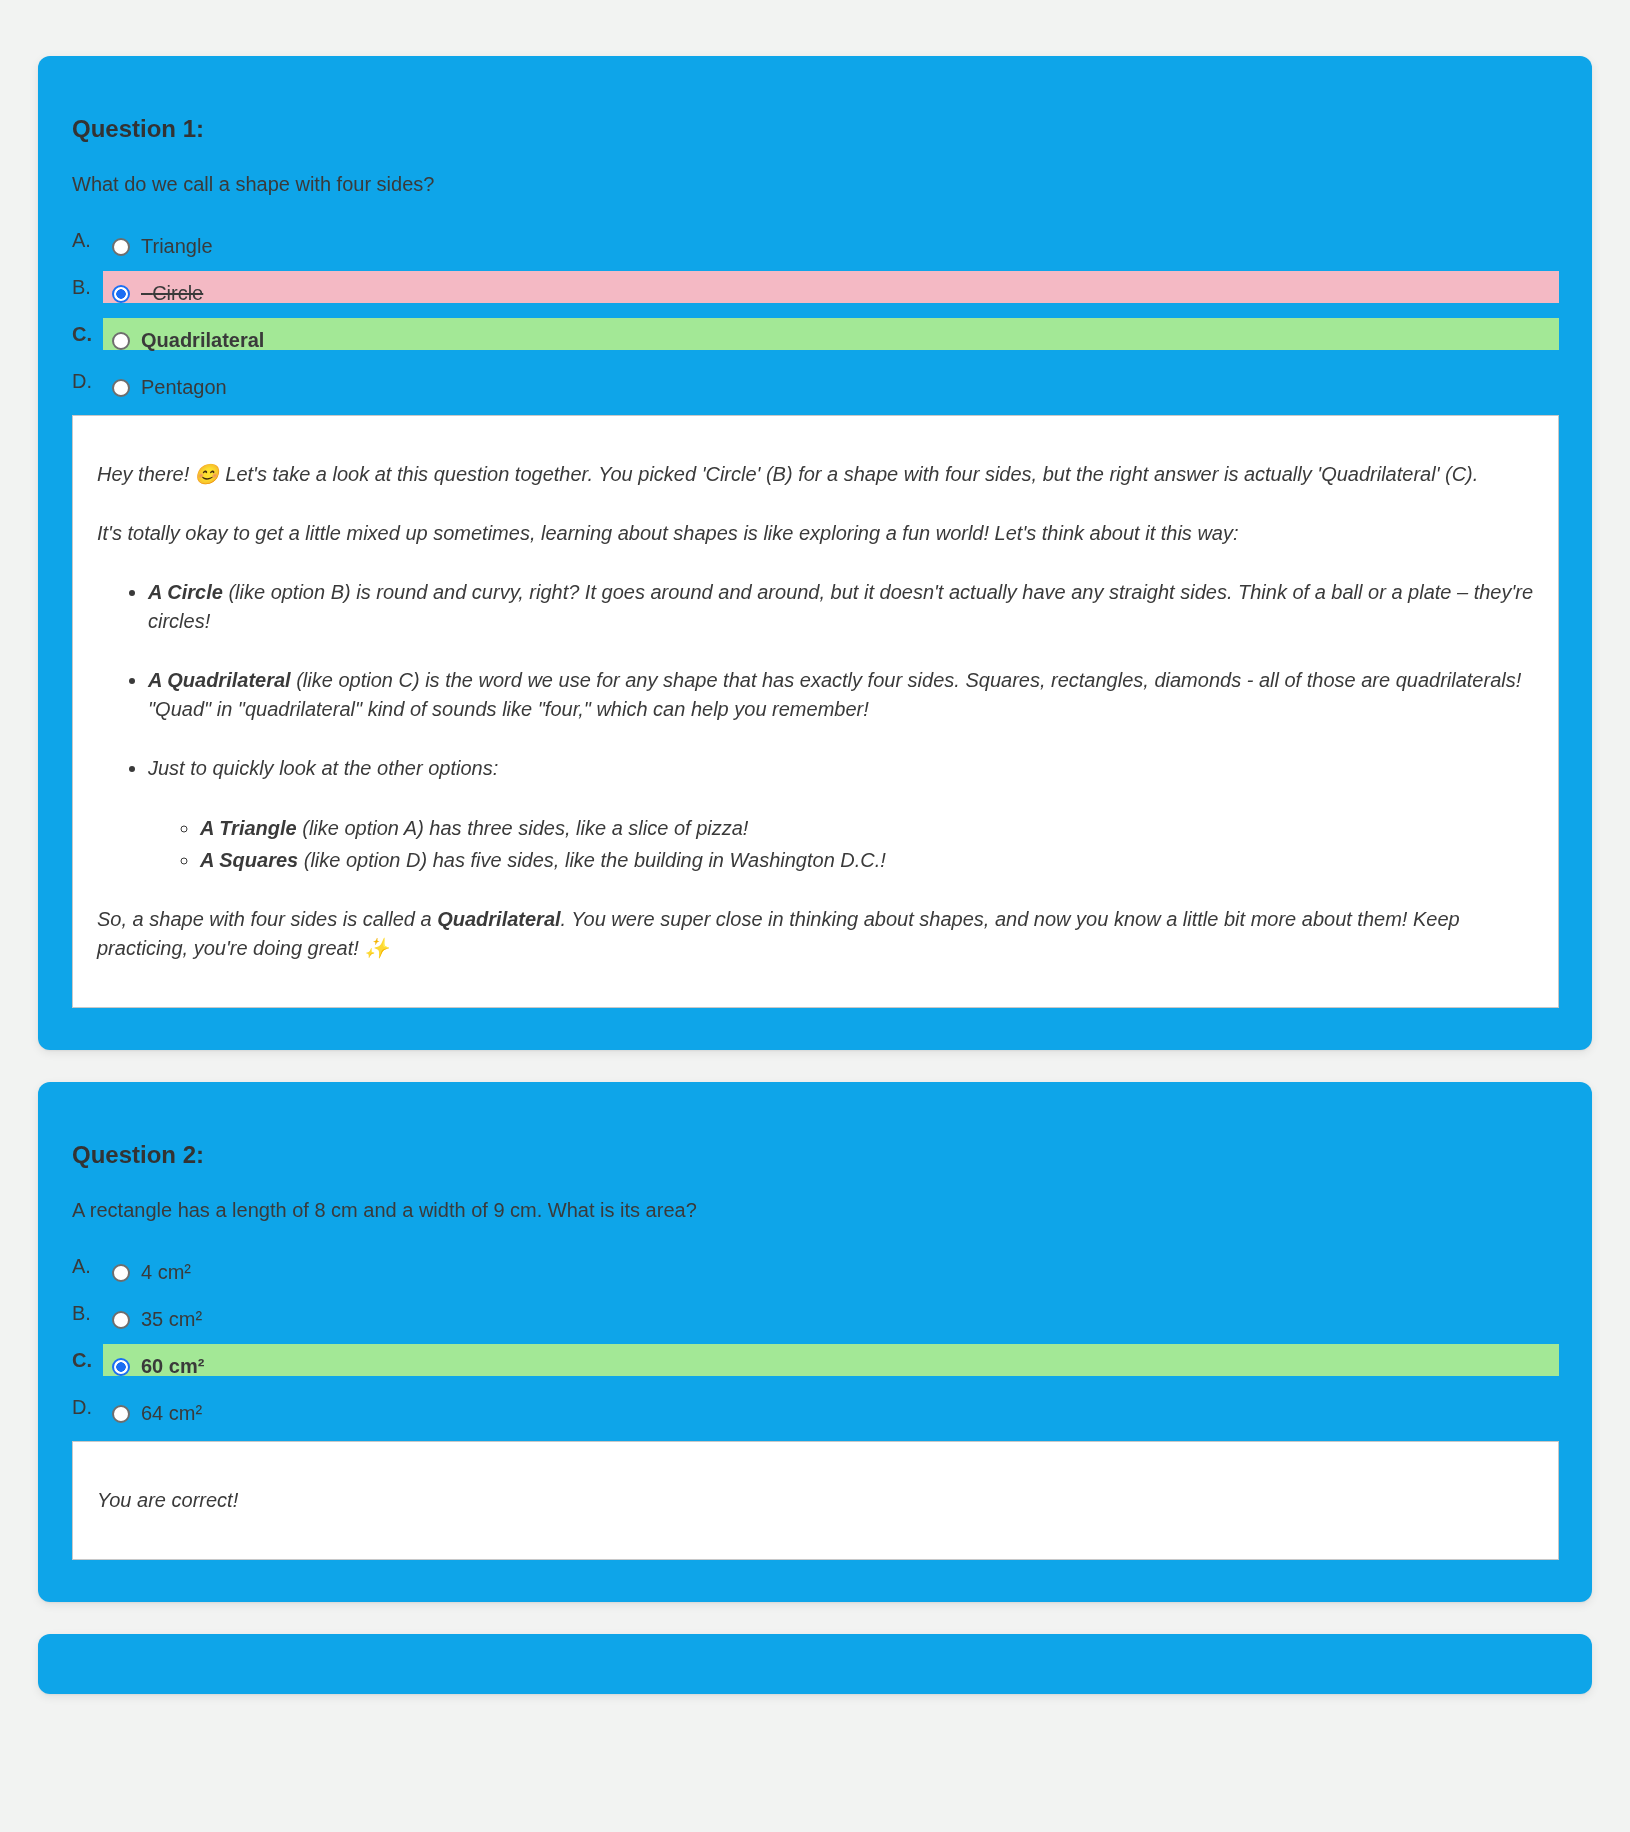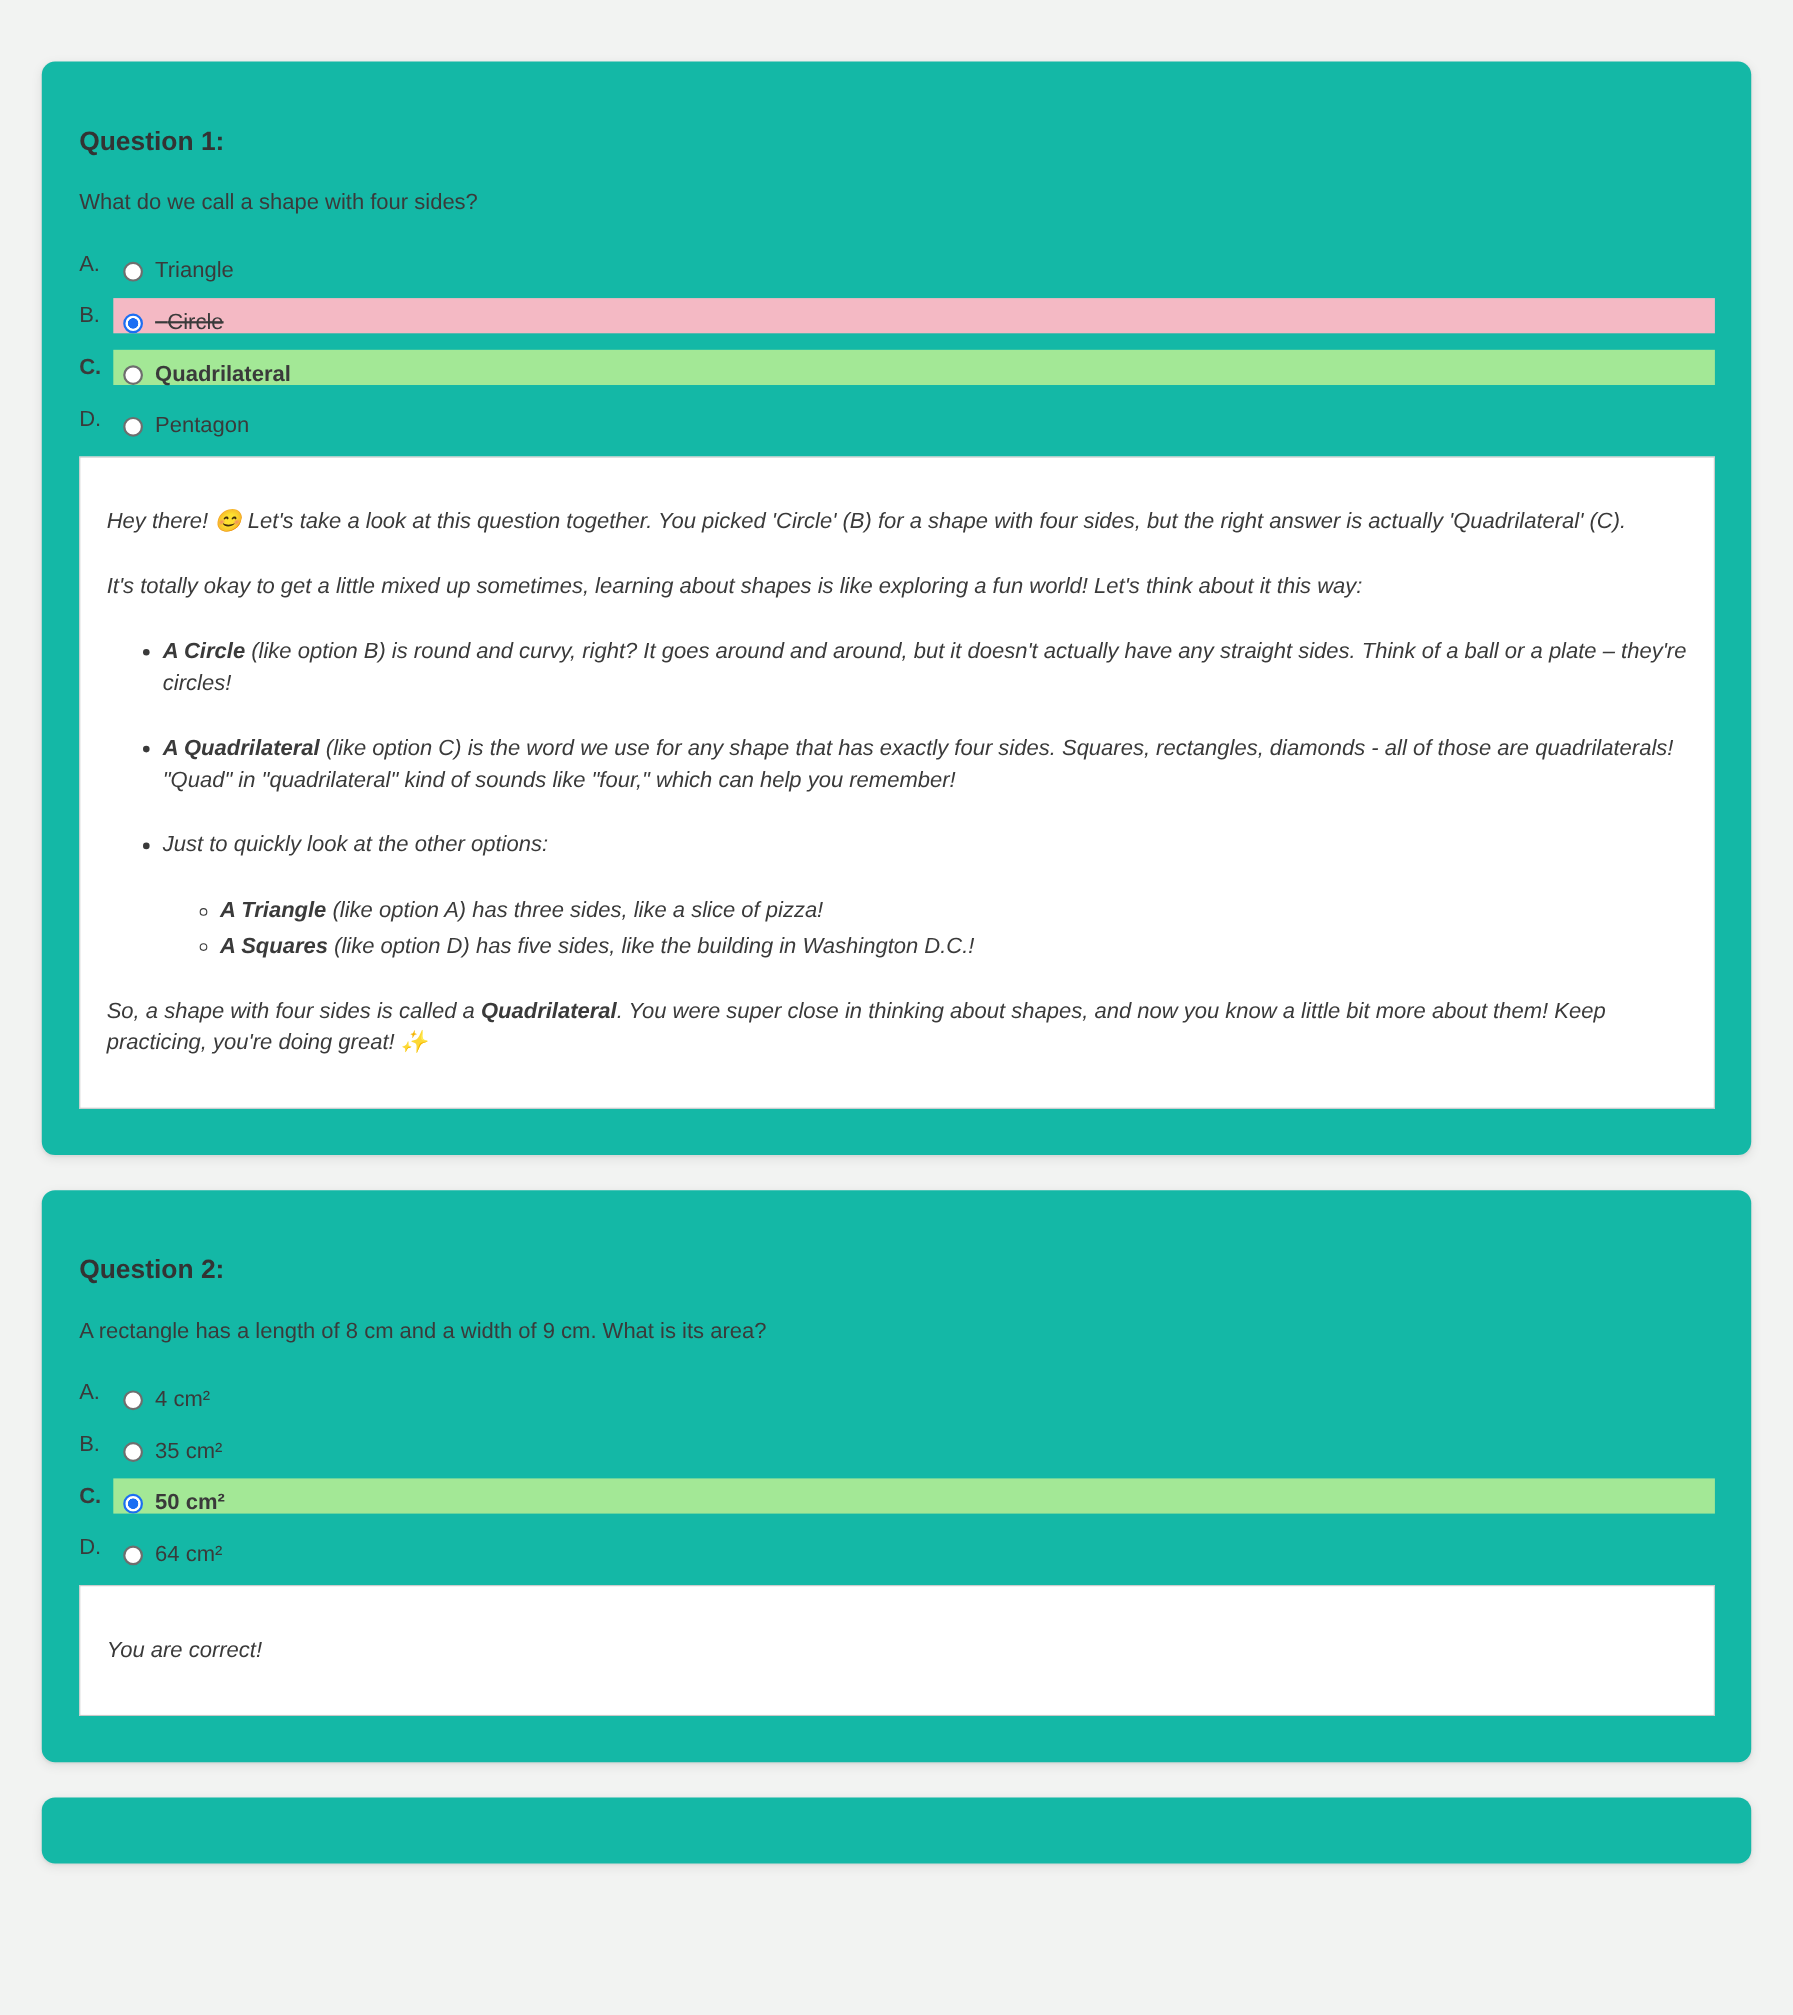--- a/index.html
+++ b/index.html
@@ -13,21 +13,21 @@
     position: relative;
   }
   .page { padding: 0 38px; }
 
   .page-title {
     font-size: 42px; font-weight: 700; color: #333;
     margin: 44px 0 0 -3px; line-height: 1;
   }
 
   .card {
-    background: #14b8a6;
+    background: #0ea5e9;
     border-radius: 12px;
     box-shadow: 0 1px 2px rgba(0,0,0,.05), 0 3px 10px rgba(0,0,0,.08);
     padding: 58px 33px 42px 34px;
     margin-bottom: 32px;
   }
   .card.first { margin-top: 56px; }
   .card.partial { height: 60px; margin-bottom: 0; padding: 0; }
 
   .q-heading { font-size: 24px; font-weight: 700; color: #333; margin: 0 0 30px; line-height: 29px; }
   .q-text { font-size: 20px; margin: 0 0 28px; line-height: 23px; }
@@ -140,21 +140,21 @@
             <span class="option-letter">B.</span>
             <div class="option-choice">
               <span class="radio" role="radio" aria-checked="false"></span>
               <span class="opt-label">35 cm²</span>
             </div>
           </div>
           <div class="option-row">
             <span class="option-letter bold">C.</span>
             <div class="option-choice correct">
               <span class="radio checked" role="radio" aria-checked="true"></span>
-              <span class="opt-label bold">50 cm²</span>
+              <span class="opt-label bold">60 cm²</span>
             </div>
           </div>
           <div class="option-row">
             <span class="option-letter">D.</span>
             <div class="option-choice">
               <span class="radio" role="radio" aria-checked="false"></span>
               <span class="opt-label">64 cm²</span>
             </div>
           </div>
         </div>

